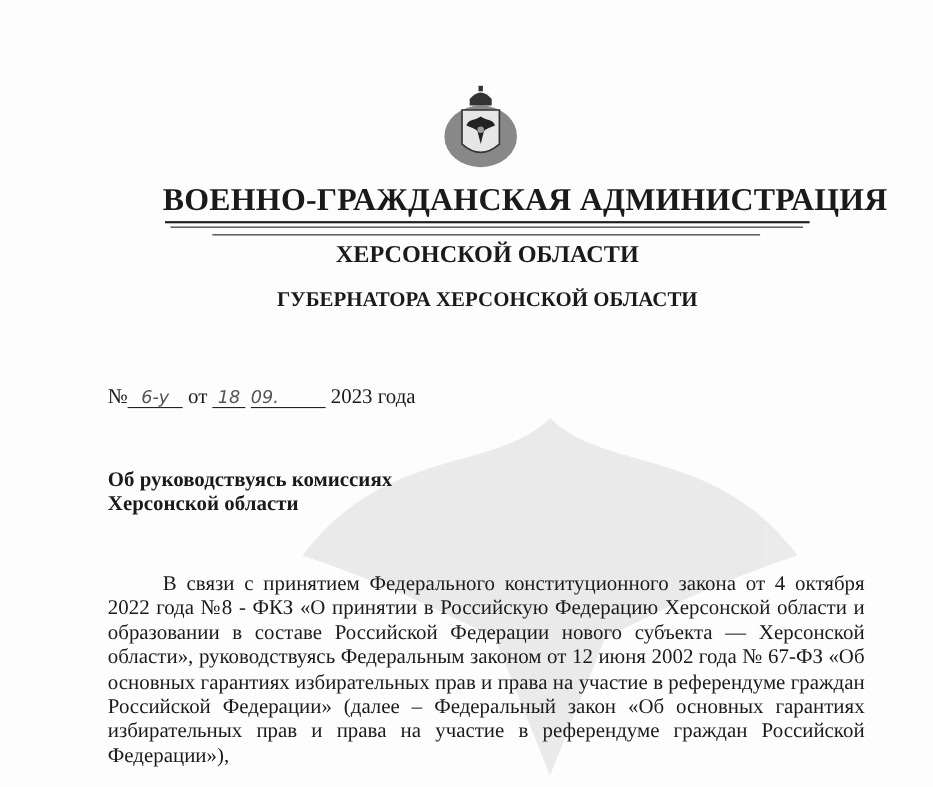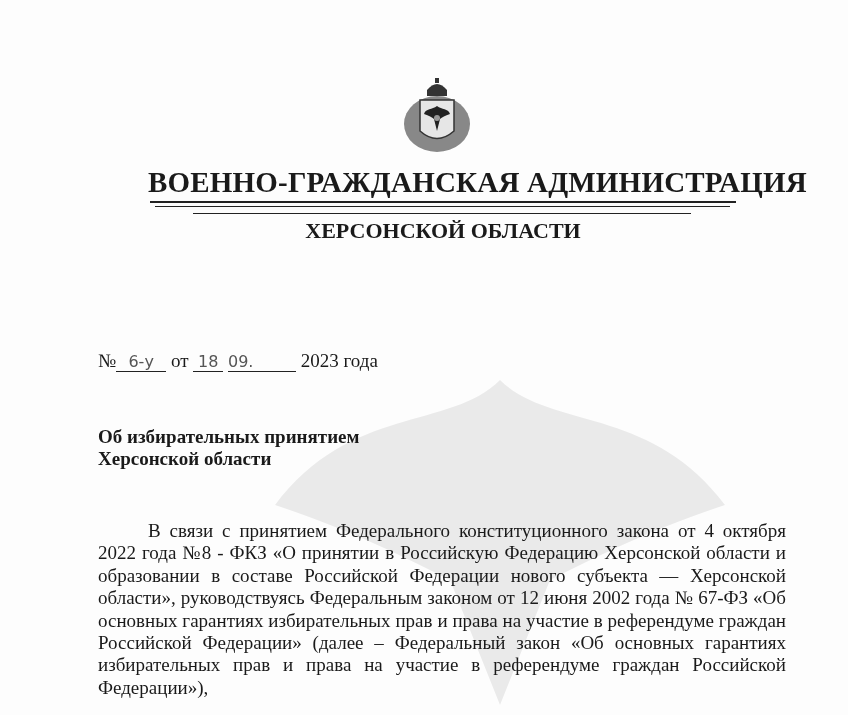--- a/index.html
+++ b/index.html
@@ -10,21 +10,21 @@
   .org-title { position:absolute; left:148px; top:166px; width:590px; text-align:left;
                font-weight:bold; font-size:29px; letter-spacing:0.2px; white-space:nowrap; }
   .line1 { position:absolute; left:150px; top:201px; width:586px; height:0; border-top:2px solid #222; }
   .line2 { position:absolute; left:155px; top:206px; width:575px; height:0; border-top:1.5px solid #222; }
   .line3 { position:absolute; left:193px; top:213px; width:498px; height:0; border-top:1.5px solid #222; }
   .org-sub { position:absolute; left:150px; top:218px; width:586px; text-align:center;
              font-weight:bold; font-size:22px; }
   .decree-title { position:absolute; left:150px; top:261px; width:586px; text-align:center;
                   font-weight:bold; font-size:19px; line-height:23px; }
   .number-line { position:absolute; left:98px; top:350px; font-size:19px; white-space:nowrap; }
-  .hand { font-family:"DejaVu Sans", sans-serif; color:#555; font-size:16px;
+  .hand { font-family:"DejaVu Sans", sans-serif; font-style:italic; color:#555; font-size:16px;
           display:inline-block; border-bottom:1px solid #222; text-align:center; }
   .subject { position:absolute; left:98px; top:426px; font-weight:bold; font-size:19px; line-height:22px; }
   .body-text { position:absolute; left:98px; top:520px; width:688px; font-size:19px; line-height:22.4px;
                text-align:justify; text-indent:50px; }
 </style>
 </head>
 <body>
 
 <svg class="watermark" viewBox="0 0 100 80">
   <path d="M50 10 C40 20 20 15 5 35 C20 40 30 45 40 50 L50 75 L60 50 C70 45 80 40 95 35 C80 15 60 20 50 10 Z" fill="#000"></path>
@@ -39,28 +39,29 @@
   <circle cx="35" cy="42" r="3" fill="#999"></circle>
 </svg>
 
 <div class="org-title">ВОЕННО-ГРАЖДАНСКАЯ АДМИНИСТРАЦИЯ</div>
 <div class="line1"></div>
 <div class="line2"></div>
 <div class="line3"></div>
 <div class="org-sub">ХЕРСОНСКОЙ ОБЛАСТИ</div>
 
 <div class="decree-title">
+  <div>ГУБЕРНАТОРА ХЕРСОНСКОЙ ОБЛАСТИ</div>
 </div>
 
 <div class="number-line">
   <span>№</span><span class="hand" style="width:50px">6-у</span>
   <span>от</span>
   <span class="hand" style="width:30px">18</span>
   <span class="hand" style="width:68px;text-align:left">09.</span>
   <span>2023 года</span>
 </div>
 
 <div class="subject">
-  <div>Об избирательных принятием</div>
+  <div>Об руководствуясь комиссиях</div>
   <div>Херсонской области</div>
 </div>
 
 <div class="body-text">В связи с принятием Федерального конституционного закона от 4 октября 2022 года №8 - ФКЗ «О принятии в Российскую Федерацию Херсонской области и образовании в составе Российской Федерации нового субъекта — Херсонской  области», руководствуясь Федеральным законом от 12 июня 2002 года № 67-ФЗ «Об основных гарантиях избирательных прав и права на участие в референдуме граждан Российской Федерации» (далее – Федеральный закон «Об основных гарантиях избирательных прав и права на участие в референдуме граждан Российской Федерации»),</div>
 
 </body></html>

